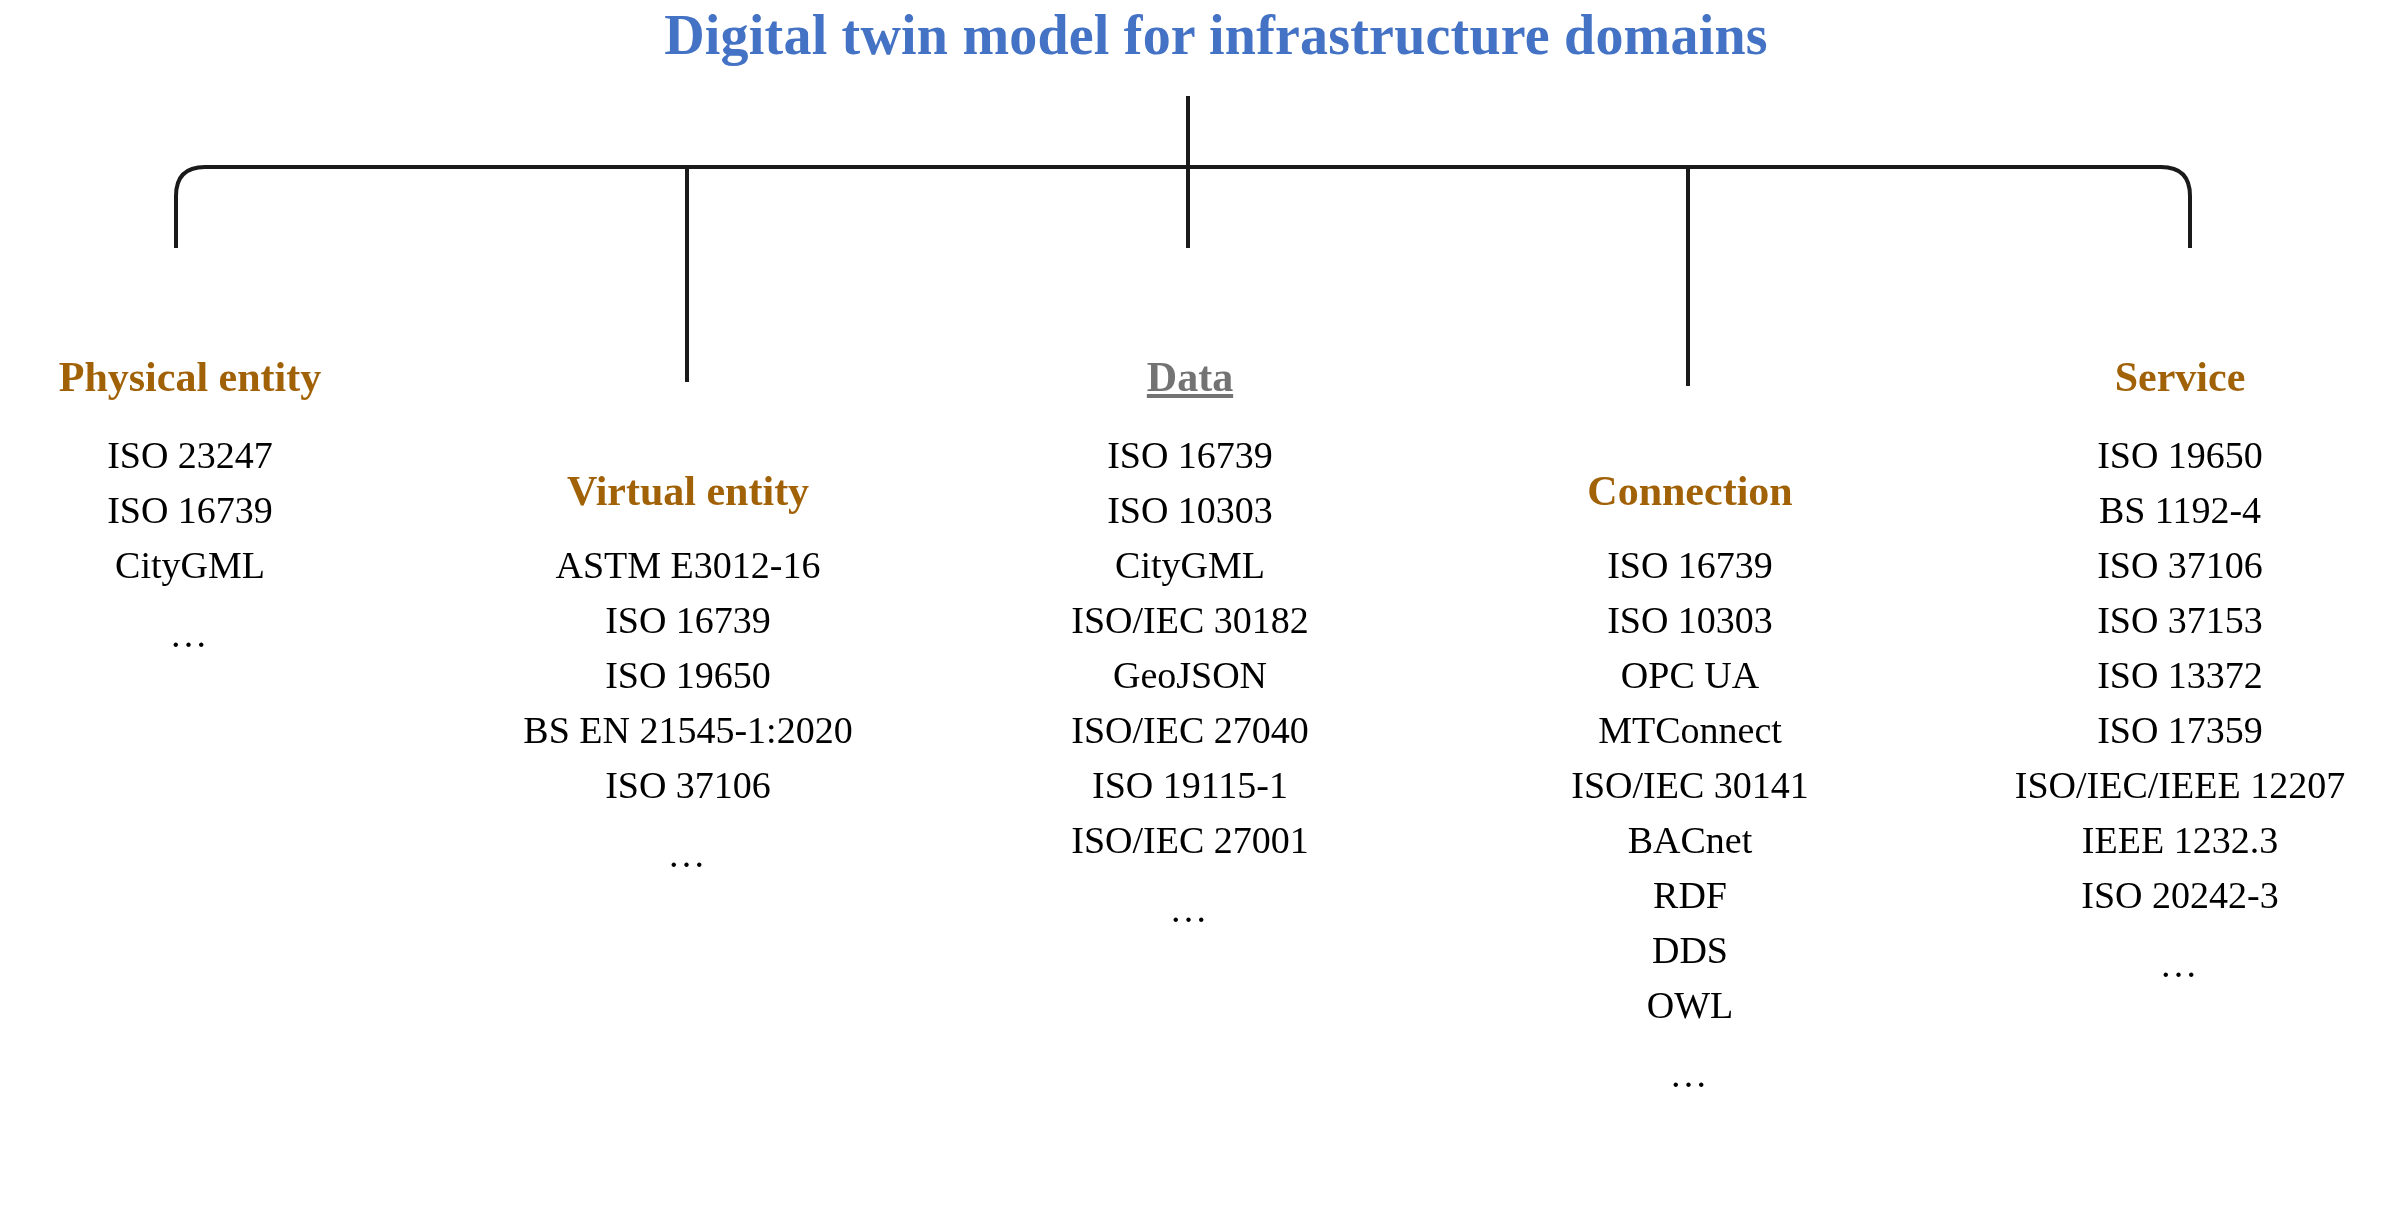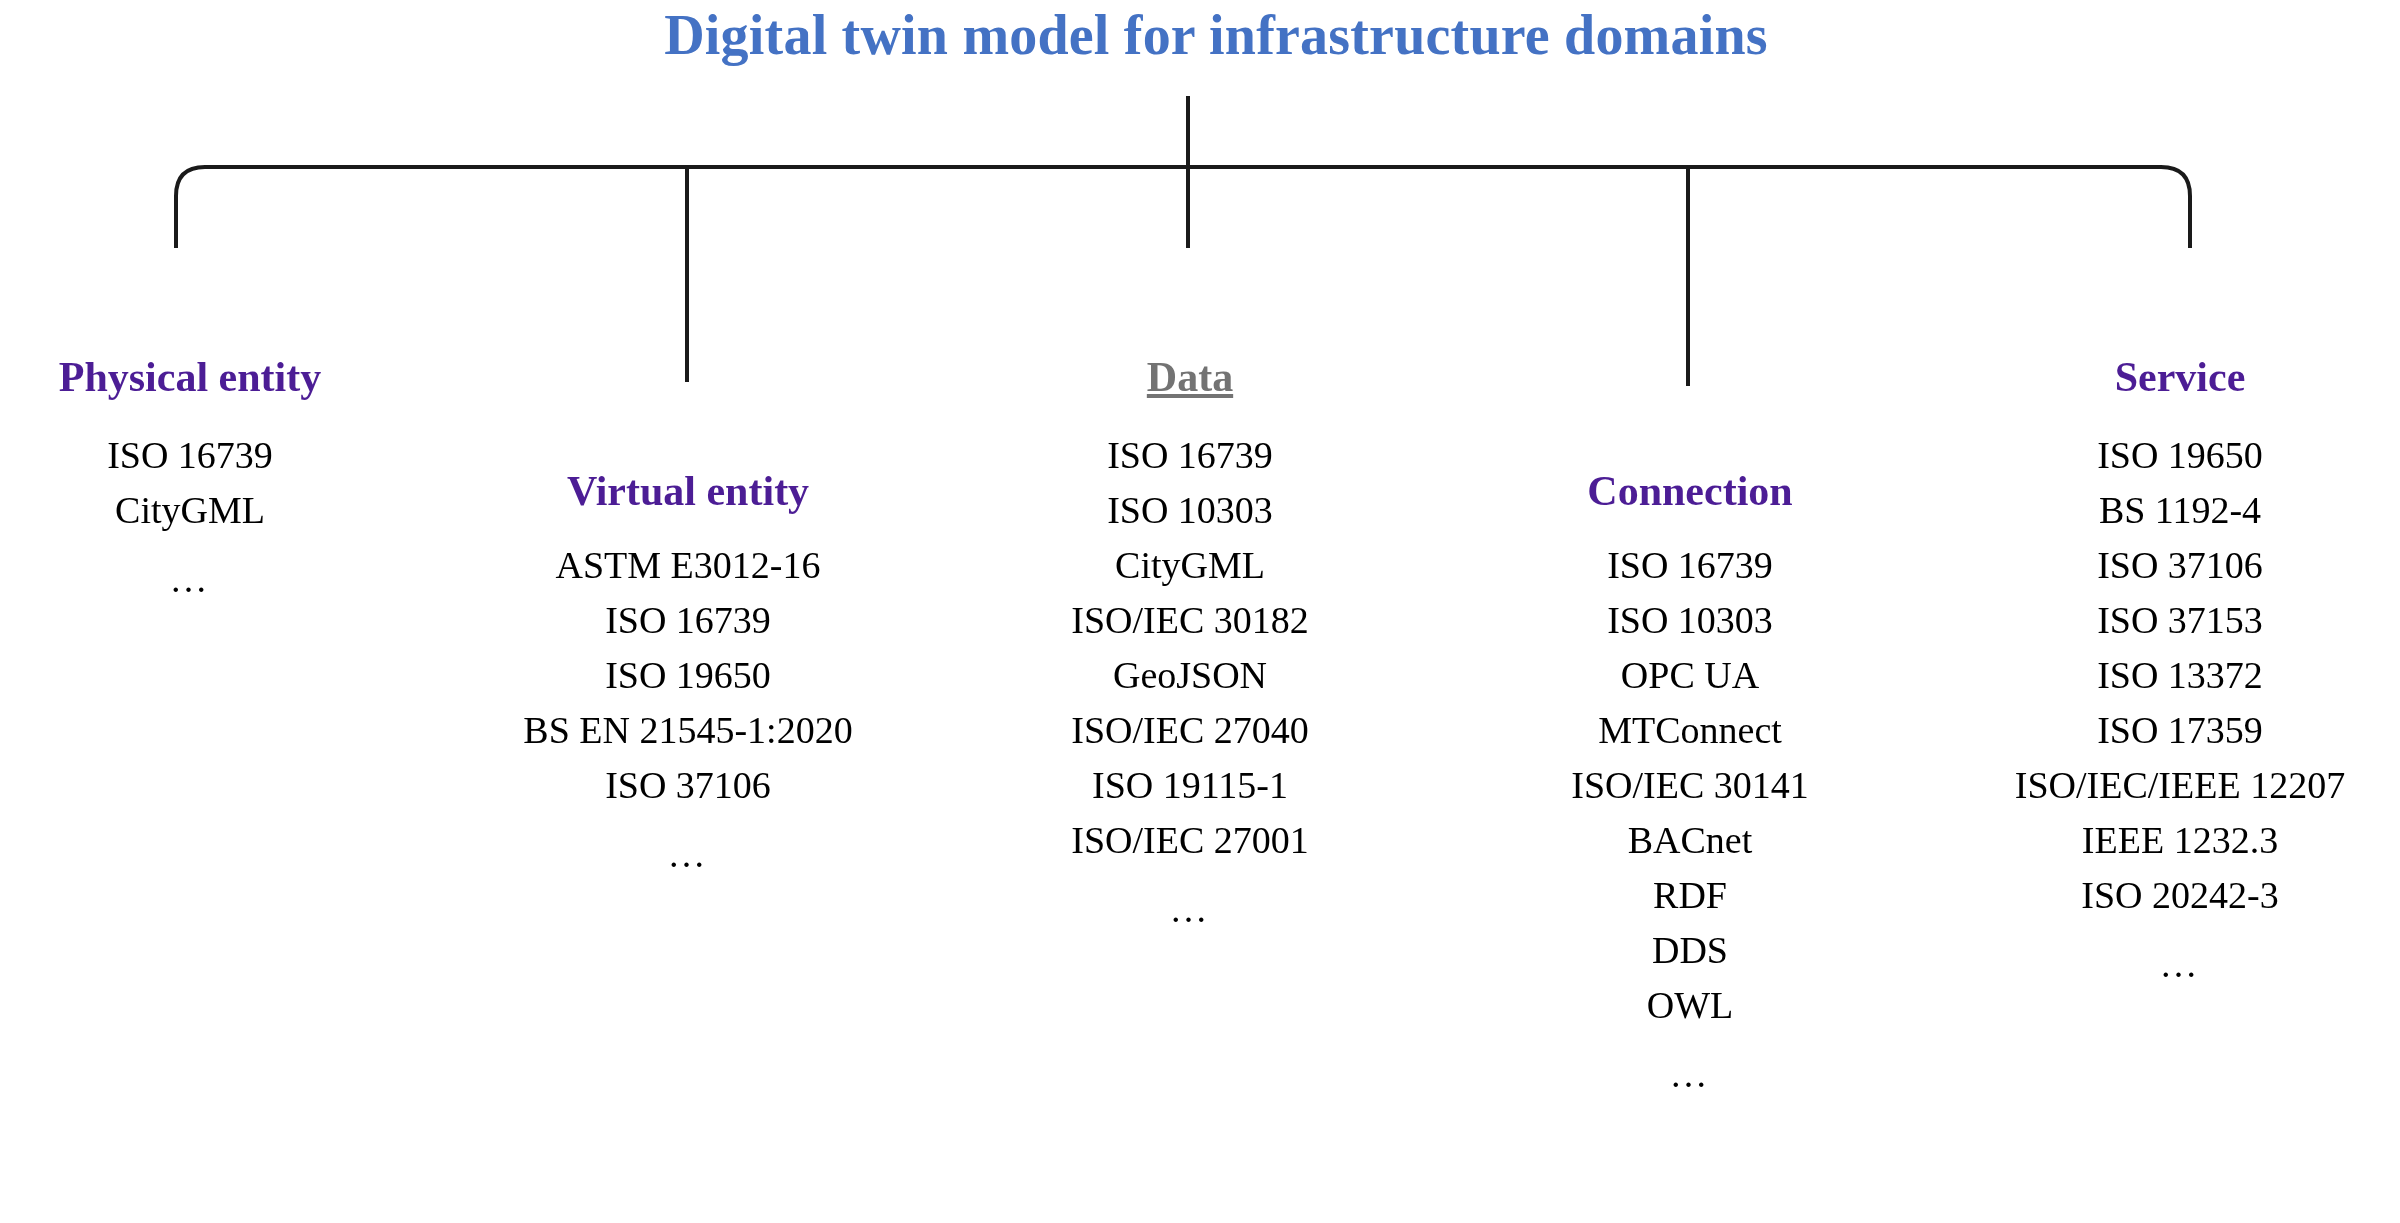--- a/index.html
+++ b/index.html
@@ -48,21 +48,21 @@
 
   
   .branch-column {
     position: absolute;
     text-align: center;
     line-height: 55px;
   }
   .branch-header {
     font-size: 42px;
     font-weight: bold;
-    color: #4c1d95;
+    color: #a16207;
     white-space: nowrap;
     line-height: 1.0;
   }
   .branch-header.accent {
     color: #737373;
     text-decoration: underline;
   }
   .branch-items {
     margin-top: 30px;
   }
@@ -106,20 +106,21 @@
     <line x1="687" y1="167" x2="687" y2="382" stroke="#1a1a1a" stroke-width="4"></line>
 
     <line x1="1188" y1="167" x2="1188" y2="248" stroke="#1a1a1a" stroke-width="4"></line>
 
     <line x1="1688" y1="167" x2="1688" y2="386" stroke="#1a1a1a" stroke-width="4"></line>
   </svg>
 
   <div class="branch-column" id="col-physical-entity">
     <div class="branch-header">Physical entity</div>
     <div class="branch-items">
+      <div class="branch-item">ISO 23247</div>
       <div class="branch-item">ISO 16739</div>
       <div class="branch-item">CityGML</div>
       <div class="branch-ellipsis">…</div>
     </div>
   </div>
 
   <div class="branch-column" id="col-virtual-entity">
     <div class="branch-header">Virtual entity</div>
     <div class="branch-items">
       <div class="branch-item">ASTM E3012-16</div>

